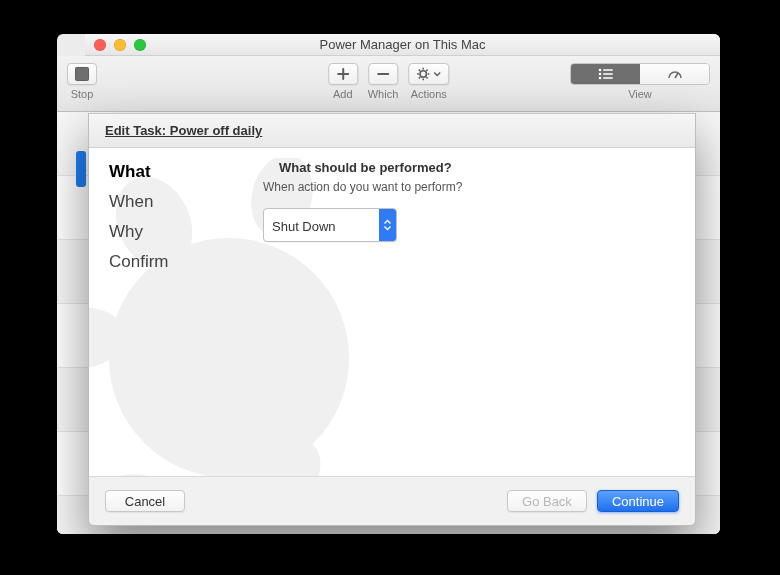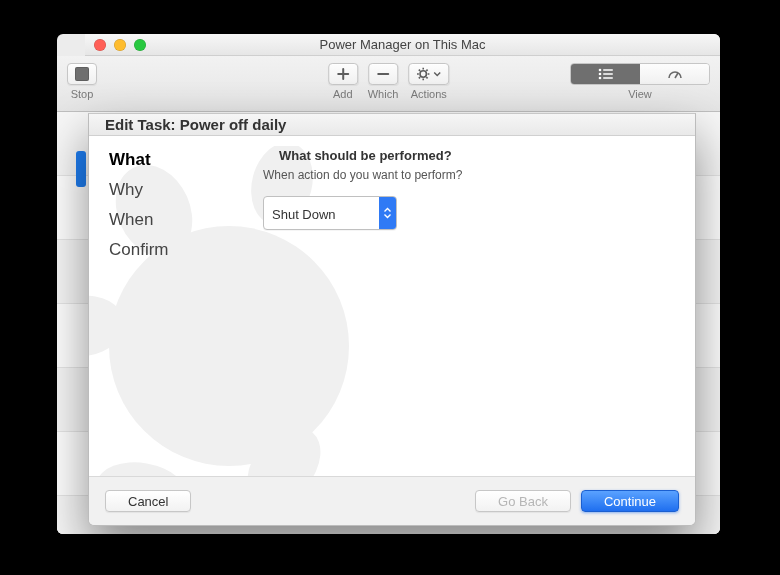--- a/index.html
+++ b/index.html
@@ -87,25 +87,25 @@
     width: 608px; height: 413px;
     background: #f2f2f2;
     border: 1px solid #bcbcbc;
     border-top: 1px solid #c7c7c7;
     border-radius: 0 0 6px 6px;
     box-shadow: 0 24px 50px rgba(0,0,0,0.45);
     display: flex; flex-direction: column;
     overflow: hidden;
   }
   .sheet-header {
-    height: 22px; display:flex; align-items:center;
+    height: 34px; display:flex; align-items:center;
     padding: 0 16px;
     background: linear-gradient(#f6f6f6,#e9e9e9);
     border-bottom: 1px solid #d0d0d0;
-    font-weight: 600; font-size: 15px; color:#333;
+    font-weight: 600; font-size: 13px; color:#333;text-decoration:underline;
   }
   .sheet-body {
     flex: 1; display:flex;
     background:#fff;
     border-bottom:1px solid #d9d9d9;
     position:relative;
     overflow:hidden;
   }
   .watermark {
     position:absolute; left:-45px; top:10px; width:420px; height:420px;
@@ -140,21 +140,21 @@
     gap:0;
   }
   .chev svg { display:block; }
 
   .sheet-footer {
     height: 48px; display:flex; align-items:center;
     padding: 0 16px;
     background:#f1f1f1;
   }
   .mac-btn {
-    height:22px; padding:0 22px;
+    height:22px; padding:0 14px;
     border:1px solid #c7c7c7; border-radius:4px;
     background:linear-gradient(#ffffff,#f2f2f2);
     font-size:13px; color:#333;
     display:inline-flex; align-items:center; justify-content:center;
     box-shadow: 0 1px 1px rgba(0,0,0,0.06);
     min-width:80px;
   }
   .mac-btn.disabled { color:#b6b6b6; }
   .mac-btn.primary {
     background: linear-gradient(#5aa2ff,#1f6fef);
@@ -273,22 +273,22 @@
           <ellipse cx="110" cy="65" rx="36" ry="48" transform="rotate(-24 110 65)"></ellipse>
           <ellipse cx="238" cy="38" rx="30" ry="42" transform="rotate(14 238 38)"></ellipse>
           <ellipse cx="40" cy="180" rx="40" ry="30" transform="rotate(-8 40 180)"></ellipse>
           <ellipse cx="240" cy="320" rx="30" ry="44" transform="rotate(40 240 320)"></ellipse>
           <ellipse cx="98" cy="345" rx="46" ry="28" transform="rotate(10 98 345)"></ellipse>
         </g>
       </svg>
 
       <div class="sidebar">
         <div class="step active">What</div>
+        <div class="step">When</div>
         <div class="step">Why</div>
-        <div class="step">When</div>
         <div class="step">Confirm</div>
       </div>
 
       <div class="content">
         <h3>What should be performed?</h3>
         <div class="sub">When action do you want to perform?</div>
 
         <div class="mac-select">
           <div class="val">Shut Down</div>
           <div class="chev">

